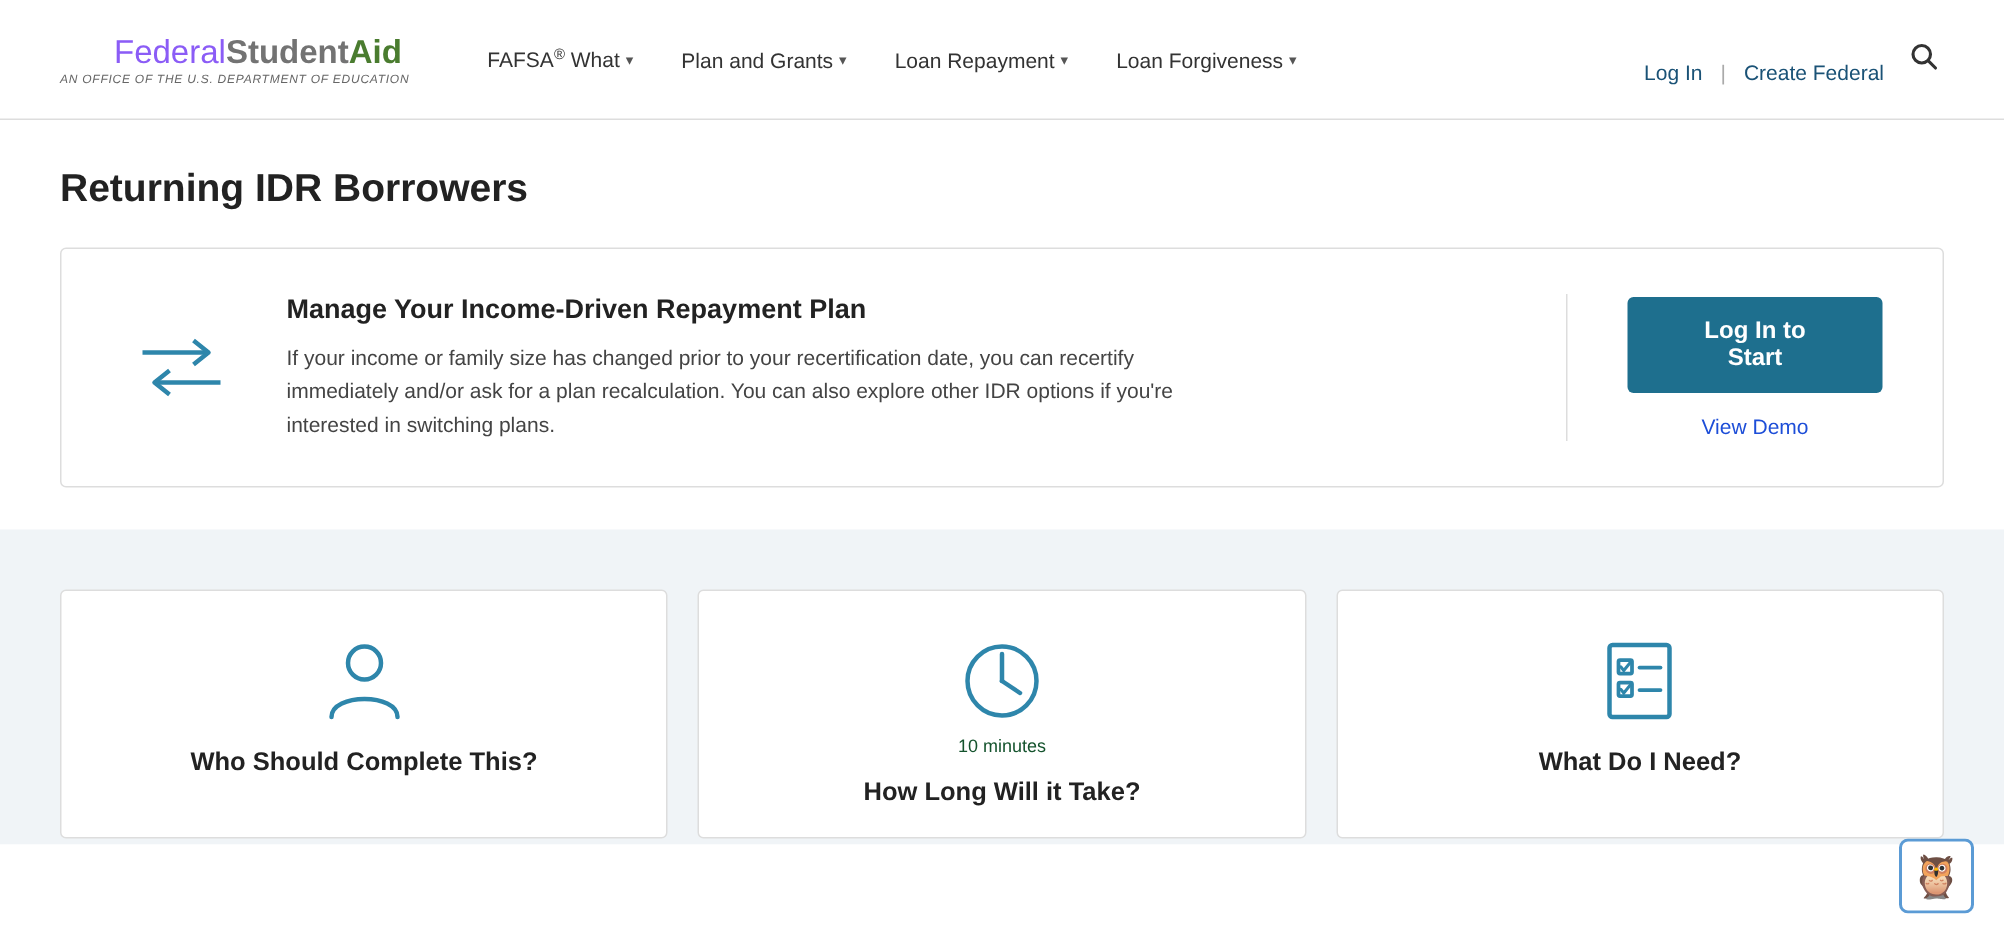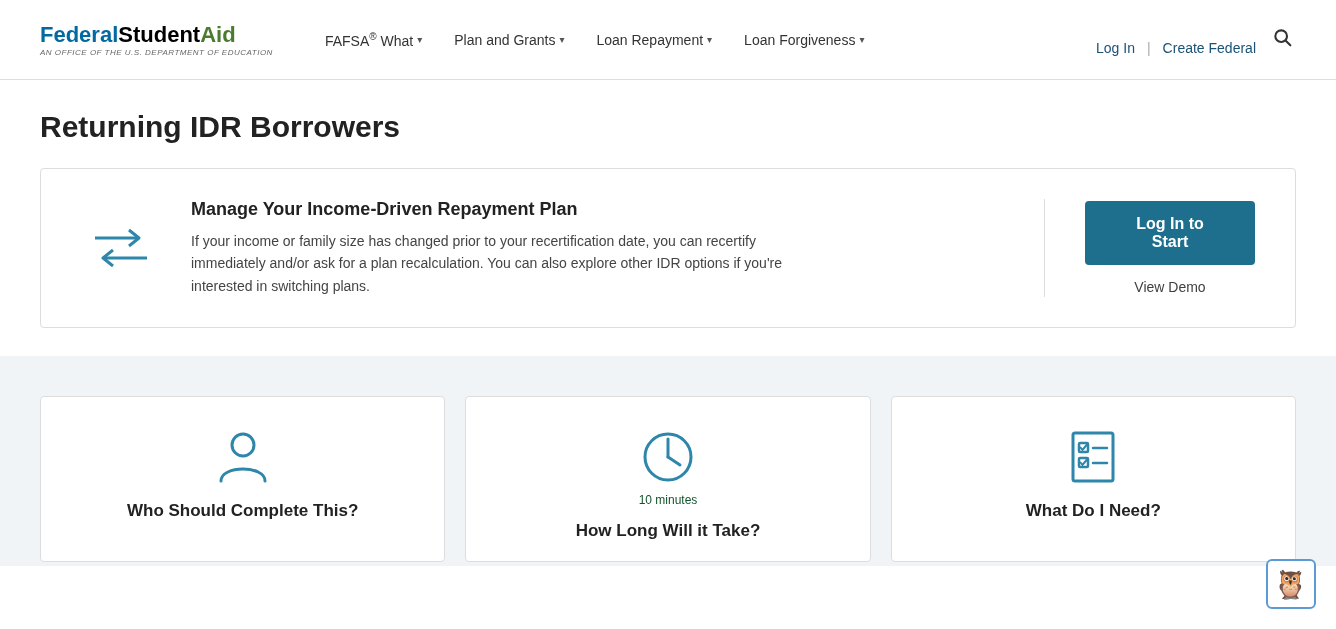--- a/index.html
+++ b/index.html
@@ -19,22 +19,22 @@
       flex-direction: column;
       margin-right: 40px;
       min-width: 200px;
     }
     .logo-text {
       font-size: 22px;
       font-weight: normal;
       color: #333;
       line-height: 1.2;
     }
-    .logo-text .federal { color: #0369a1; font-weight: bold; }
-    .logo-text .student { color: #000000; font-weight: bold; }
+    .logo-text .federal { color: #8b5cf6; font-weight: normal; margin-left: 36px; }
+    .logo-text .student { color: #737373; font-weight: bold; }
     .logo-text .aid { color: #4a7c2f; font-weight: bold; }
     .logo-sub {
       font-size: 8px;
       color: #666;
       text-transform: uppercase;
       letter-spacing: 0.5px;
       font-style: italic;
     }
 
     .nav {
@@ -91,21 +91,21 @@
       padding: 4px;
     }
 
     
     .main {
       padding: 30px 40px 0;
       background: #fff;
     }
 
     .page-title {
-      font-size: 30px;
+      font-size: 26px;
       font-weight: bold;
       color: #222;
       margin-bottom: 24px;
     }
 
     
     .idr-card {
       border: 1px solid #ddd;
       border-radius: 4px;
       display: flex;
@@ -155,21 +155,21 @@
       border: none;
       padding: 14px 38px;
       font-size: 16px;
       font-weight: bold;
       border-radius: 4px;
       cursor: pointer;
       width: 170px;
       text-align: center;
     }
     .link-view-demo {
-      color: #404040;
+      color: #1d4ed8;
       font-size: 14px;
       cursor: pointer;
       text-decoration: none;
     }
 
     
     .bottom-section {
       background: #f0f4f7;
       padding: 40px 40px 4px;
       display: flex;

